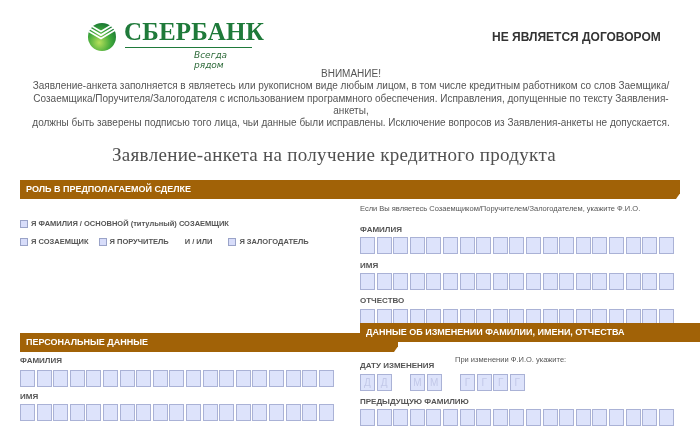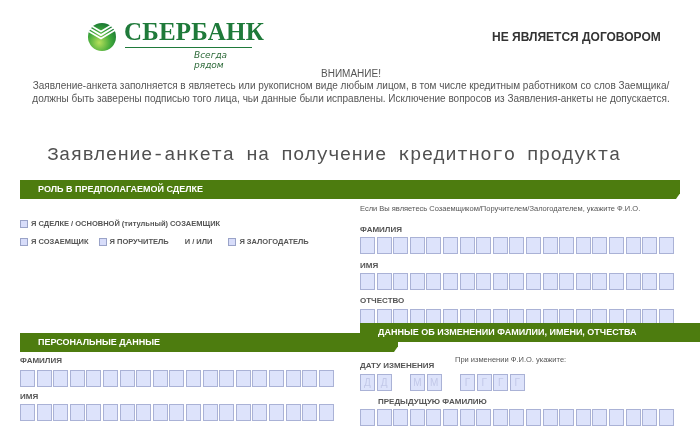--- a/index.html
+++ b/index.html
@@ -10,23 +10,23 @@
   .logo-mark { position: absolute; left: 0; top: 6px; width: 32px; height: 32px; }
   .logo-text { position: absolute; left: 38px; top: 4px; font-family: "Liberation Serif", serif; font-weight: bold; font-size: 25px; color: #1f7a3a; letter-spacing: 0.2px; line-height: 28px; }
   .logo-rule { position: absolute; left: 39px; top: 33px; width: 127px; height: 1px; background: #1f7a3a; }
   .logo-slogan { position: absolute; left: 108px; top: 36px; font-style: italic; font-size: 9px; color: #2e6b3a; }
 
   .not-contract { position: absolute; left: 492px; top: 30px; font-size: 12px; font-weight: bold; color: #333; font-family: Liberation Sans, sans-serif; }
 
   .notice { position: absolute; left: 16px; top: 68px; width: 670px; text-align: center; font-family: "Liberation Sans", sans-serif; font-size: 10px; line-height: 12.3px; color: #555; }
   .notice .head { display:block; }
 
-  .doc-title { position: absolute; left: 0; top: 144px; width: 668px; text-align: center; font-family: Liberation Mono, monospace; font-size: 19px; color: #505050; letter-spacing: 0.3px; }
-
-  .section-bar { position: absolute; height: 19px; background: #4d7c0f; color: #fff; font-family: "Liberation Sans", sans-serif; font-weight: bold; font-size: 9px; line-height: 19px; padding-left: 18px;
+  .doc-title { position: absolute; left: 0; top: 144px; width: 668px; text-align: center; font-family: Liberation Serif, serif; font-size: 19px; color: #505050; letter-spacing: 0.3px; }
+
+  .section-bar { position: absolute; height: 19px; background: #a16207; color: #fff; font-family: "Liberation Sans", sans-serif; font-weight: bold; font-size: 9px; line-height: 19px; padding-left: 6px;
     clip-path: polygon(0 0, 100% 0, 100% 70%, calc(100% - 4px) 100%, 0 100%); }
 
   .cb-row { position: absolute; display: flex; align-items: center; font-family: "Liberation Sans", sans-serif; font-weight: bold; font-size: 7.5px; color: #555; }
   .cb { width: 8px; height: 8px; background: #d8ddfa; border: 1px solid #9aa3c8; margin-right: 3px; display:inline-block; }
   .cb-item { display: inline-flex; align-items: center; margin-right: 10px; }
   .andor { margin: 0 16px 0 6px; }
 
   .hint { position: absolute; font-family: "Liberation Sans", sans-serif; font-size: 7.5px; line-height: 9px; color: #555; }
   .flabel { position: absolute; font-family: "Liberation Sans", sans-serif; font-weight: bold; font-size: 8px; color: #555; }
 
@@ -53,31 +53,32 @@
   <div class="logo-text">СБЕРБАНК</div>
   <div class="logo-rule"></div>
   <div class="logo-slogan">Всегда рядом</div>
 </div>
 
 <div class="not-contract">НЕ ЯВЛЯЕТСЯ ДОГОВОРОМ</div>
 
 <div class="notice">
   <span class="head">ВНИМАНИЕ!</span>
   <span style="display:block">Заявление-анкета заполняется в являетесь или рукописном виде любым лицом, в том числе кредитным работником со слов Заемщика/</span>
+  <span style="display:block">Созаемщика/Поручителя/Залогодателя с использованием программного обеспечения. Исправления, допущенные по тексту Заявления-анкеты,</span>
   <span style="display:block">должны быть заверены подписью того лица, чьи данные были исправлены. Исключение вопросов из Заявления-анкеты не допускается.</span>
 </div>
 
 <div class="doc-title">Заявление-анкета на получение кредитного продукта</div>
 
 <div class="section-bar" style="left:20px; top:180px; width:660px;">РОЛЬ В ПРЕДПОЛАГАЕМОЙ СДЕЛКЕ</div>
 
 <div class="cb-row" style="left:20px; top:219px;">
   <span class="cb-item">
     <span class="cb"></span>
-    <span>Я СДЕЛКЕ / ОСНОВНОЙ (титульный) СОЗАЕМЩИК</span>
+    <span>Я ФАМИЛИЯ / ОСНОВНОЙ (титульный) СОЗАЕМЩИК</span>
   </span>
 </div>
 
 <div class="cb-row" style="left:20px; top:237px;">
   <span class="cb-item">
     <span class="cb"></span>
     <span>Я СОЗАЕМЩИК</span>
   </span>
   <span class="cb-item">
     <span class="cb"></span>
@@ -224,21 +225,21 @@
   <div class="box">М</div>
   <div class="box">М</div>
 </div>
 <div class="boxes" style="left:460px; top:374px;">
   <div class="box">Г</div>
   <div class="box">Г</div>
   <div class="box">Г</div>
   <div class="box">Г</div>
 </div>
 
-<div class="flabel" style="left:378px; top:397px;">ПРЕДЫДУЩУЮ ФАМИЛИЮ</div>
+<div class="flabel" style="left:360px; top:397px;">ПРЕДЫДУЩУЮ ФАМИЛИЮ</div>
 <div class="boxes" style="left:360px; top:409px;">
     <div class="box"></div>
     <div class="box"></div>
     <div class="box"></div>
     <div class="box"></div>
     <div class="box"></div>
     <div class="box"></div>
     <div class="box"></div>
     <div class="box"></div>
     <div class="box"></div>

